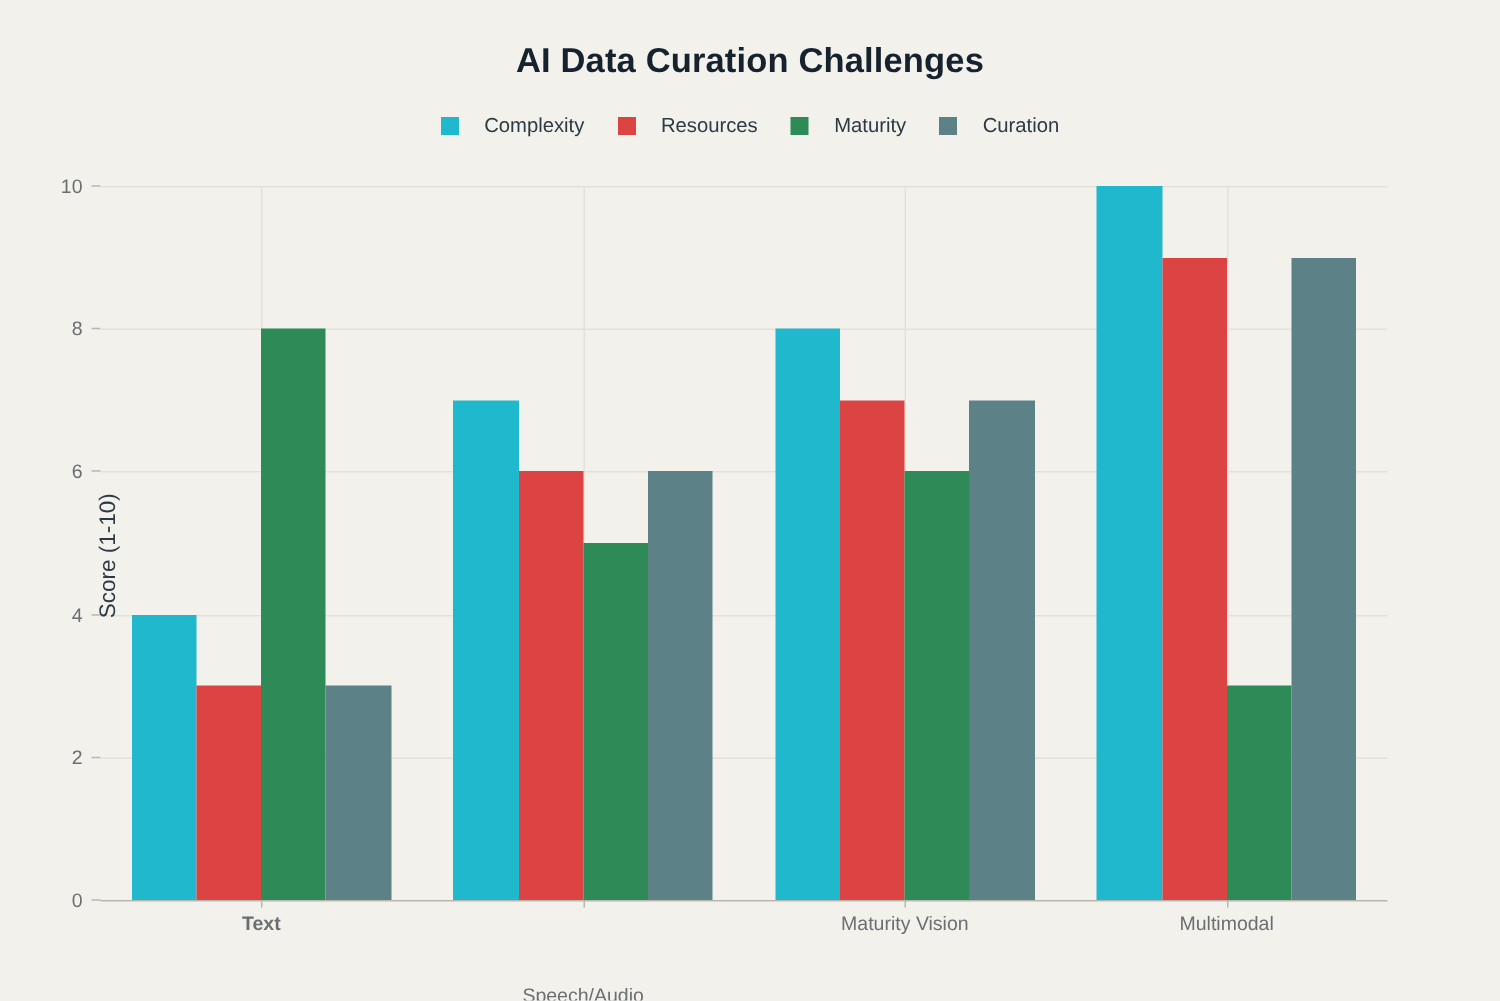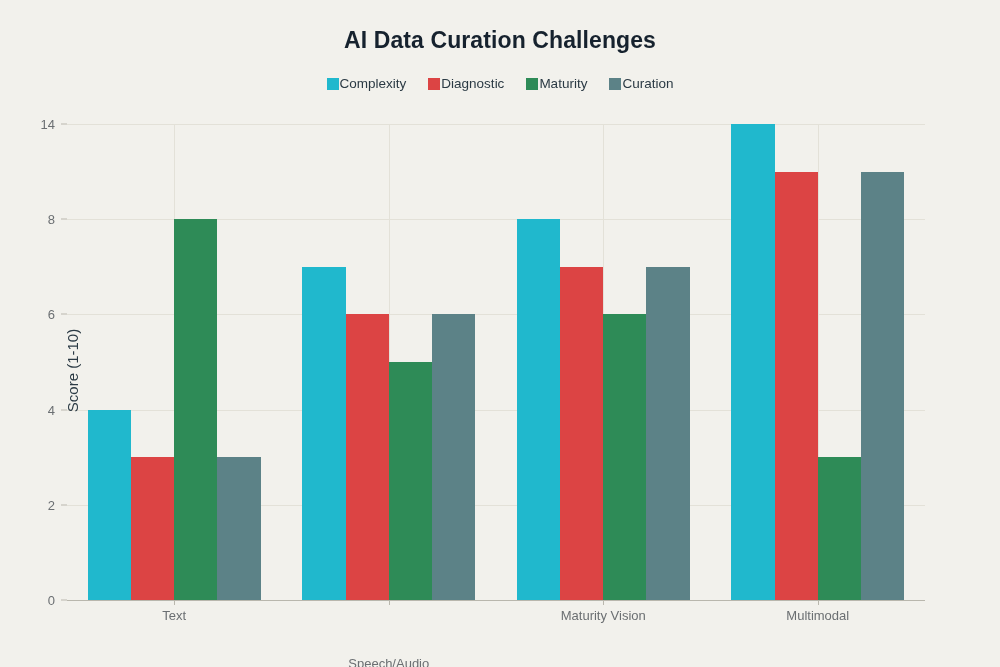--- a/index.html
+++ b/index.html
@@ -36,21 +36,21 @@
     left: 0;
     width: 1000px;
     display: flex;
     justify-content: center;
     align-items: center;
     gap: 22px;
   }
   .legend-item {
     display: flex;
     align-items: center;
-    gap: 1px;
+    gap: 17px;
   }
   .legend-swatch {
     width: 12px;
     height: 12px;
     display: block;
   }
   .legend-label {
     font-size: 13.5px;
     color: #2b3a44;
   }
@@ -153,21 +153,21 @@
 
   <div class="chart-title">AI Data Curation Challenges</div>
 
   <div class="legend" id="legend">
       <div class="legend-item">
         <span class="legend-swatch" style="background: rgb(32, 184, 205);"></span>
         <span class="legend-label">Complexity</span>
       </div>
       <div class="legend-item">
         <span class="legend-swatch" style="background: rgb(220, 68, 68);"></span>
-        <span class="legend-label">Diagnostic</span>
+        <span class="legend-label">Resources</span>
       </div>
       <div class="legend-item">
         <span class="legend-swatch" style="background: rgb(46, 139, 87);"></span>
         <span class="legend-label">Maturity</span>
       </div>
       <div class="legend-item">
         <span class="legend-swatch" style="background: rgb(92, 130, 135);"></span>
         <span class="legend-label">Curation</span>
       </div>
     </div>
@@ -176,21 +176,21 @@
       <div class="ytick-label" style="top: 476px;">0</div>
       <div class="ytick-mark" style="top: 476px; left: 61px;"></div>
       <div class="ytick-label" style="top: 380.8px;">2</div>
       <div class="ytick-mark" style="top: 380.8px; left: 61px;"></div>
       <div class="ytick-label" style="top: 285.6px;">4</div>
       <div class="ytick-mark" style="top: 285.6px; left: 61px;"></div>
       <div class="ytick-label" style="top: 190.4px;">6</div>
       <div class="ytick-mark" style="top: 190.4px; left: 61px;"></div>
       <div class="ytick-label" style="top: 95.2px;">8</div>
       <div class="ytick-mark" style="top: 95.2px; left: 61px;"></div>
-      <div class="ytick-label" style="top: 0px;">14</div>
+      <div class="ytick-label" style="top: 0px;">10</div>
       <div class="ytick-mark" style="top: 0px; left: 61px;"></div>
     </div>
 
   <div class="plot" id="plot">
     <div class="axis-baseline"></div>
   <div class="gridline-h" style="top: 380.8px;"></div>
       <div class="gridline-h" style="top: 285.6px;"></div>
       <div class="gridline-h" style="top: 190.4px;"></div>
       <div class="gridline-h" style="top: 95.2px;"></div>
       <div class="gridline-h" style="top: 0px;"></div>
@@ -210,21 +210,21 @@
       <div class="bar" title="Computer Vision — Maturity: 6" style="left: 536.25px; width: 43.2px; height: 285.6px; background: rgb(46, 139, 87);"></div>
       <div class="bar" title="Computer Vision — Resources: 7" style="left: 579.45px; width: 43.2px; height: 333.2px; background: rgb(92, 130, 135);"></div>
       <div class="gridline-v" style="left: 750.75px;"></div>
       <div class="bar" title="Multimodal — Complexity: 10" style="left: 664.35px; width: 43.2px; height: 476px; background: rgb(32, 184, 205);"></div>
       <div class="bar" title="Multimodal — Diagnostic: 9" style="left: 707.55px; width: 43.2px; height: 428.4px; background: rgb(220, 68, 68);"></div>
       <div class="bar" title="Multimodal — Maturity: 3" style="left: 750.75px; width: 43.2px; height: 142.8px; background: rgb(46, 139, 87);"></div>
       <div class="bar" title="Multimodal — Resources: 9" style="left: 793.95px; width: 43.2px; height: 428.4px; background: rgb(92, 130, 135);"></div>
     </div>
 
   <div id="xticks">
-      <div class="xtick-label" style="left: 174.25px;">Text</div>
+      <div class="xtick-label" style="left: 174.25px; font-weight: bold;">Text</div>
       <div class="xtick-mark" style="left: 174.25px;"></div>
       <div class="xtick-label" style="left: 388.75px; margin-top: 48px;">Speech/Audio</div>
       <div class="xtick-mark" style="left: 388.75px;"></div>
       <div class="xtick-label" style="left: 603.25px;">Maturity Vision</div>
       <div class="xtick-mark" style="left: 603.25px;"></div>
       <div class="xtick-label" style="left: 817.75px;">Multimodal</div>
       <div class="xtick-mark" style="left: 817.75px;"></div>
     </div>
 
   <div class="yaxis-title">Score (1-10)</div>

